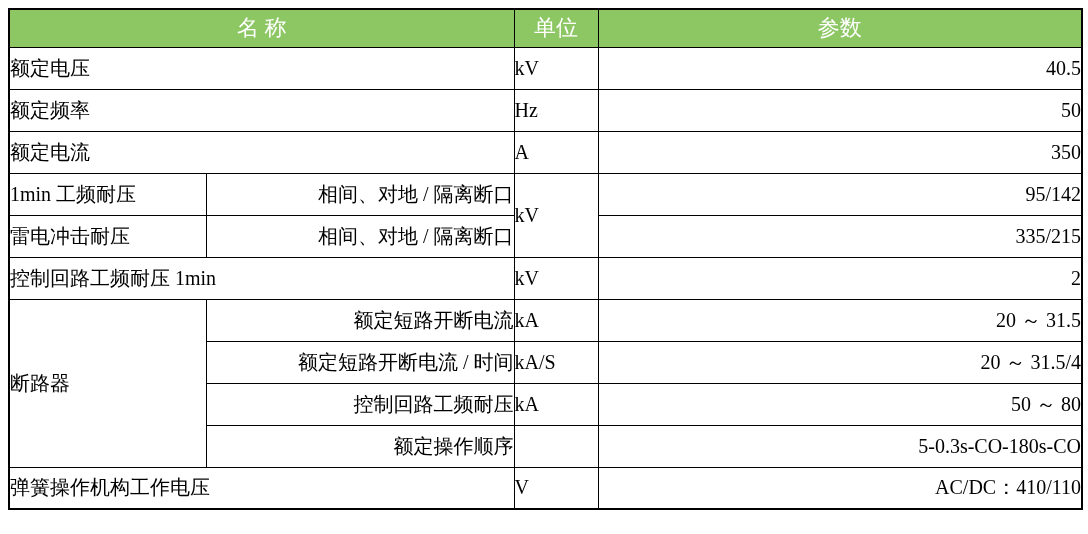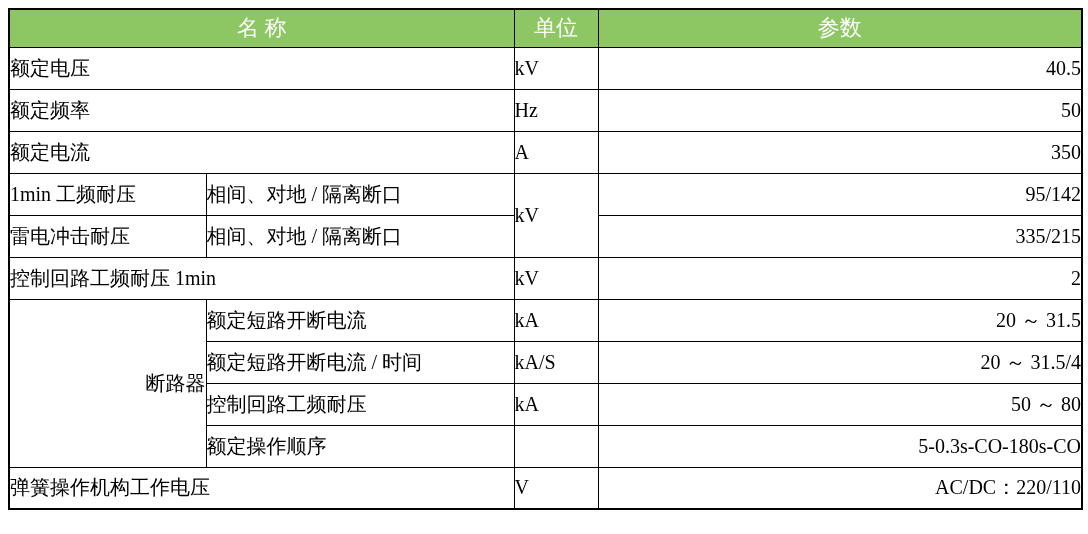--- a/index.html
+++ b/index.html
@@ -41,25 +41,25 @@
   }
   td {
     font-size: 20px;
     vertical-align: middle;
   }
   td.name {
     text-align: left;
     padding-left: 13px;
   }
   td.sub {
-    text-align: left;
+    text-align: right;
     padding-left: 24px;
   }
   td.group {
-    text-align: right;
+    text-align: left;
     padding-left: 13px;
   }
   td.unit {
     text-align: left;
   }
   td.param {
     text-align: right;
   }
 </style>
 </head>
@@ -129,17 +129,17 @@
         <td class="param">50 ～ 80</td>
       </tr>
       <tr>
         <td class="sub">额定操作顺序</td>
         <td class="unit"></td>
         <td class="param">5-0.3s-CO-180s-CO</td>
       </tr>
       <tr>
         <td class="name" colspan="2">弹簧操作机构工作电压</td>
         <td class="unit">V</td>
-        <td class="param">AC/DC：220/110</td>
+        <td class="param">AC/DC：410/110</td>
       </tr>
     </tbody>
   </table>
 </div>
 
 </body></html>

